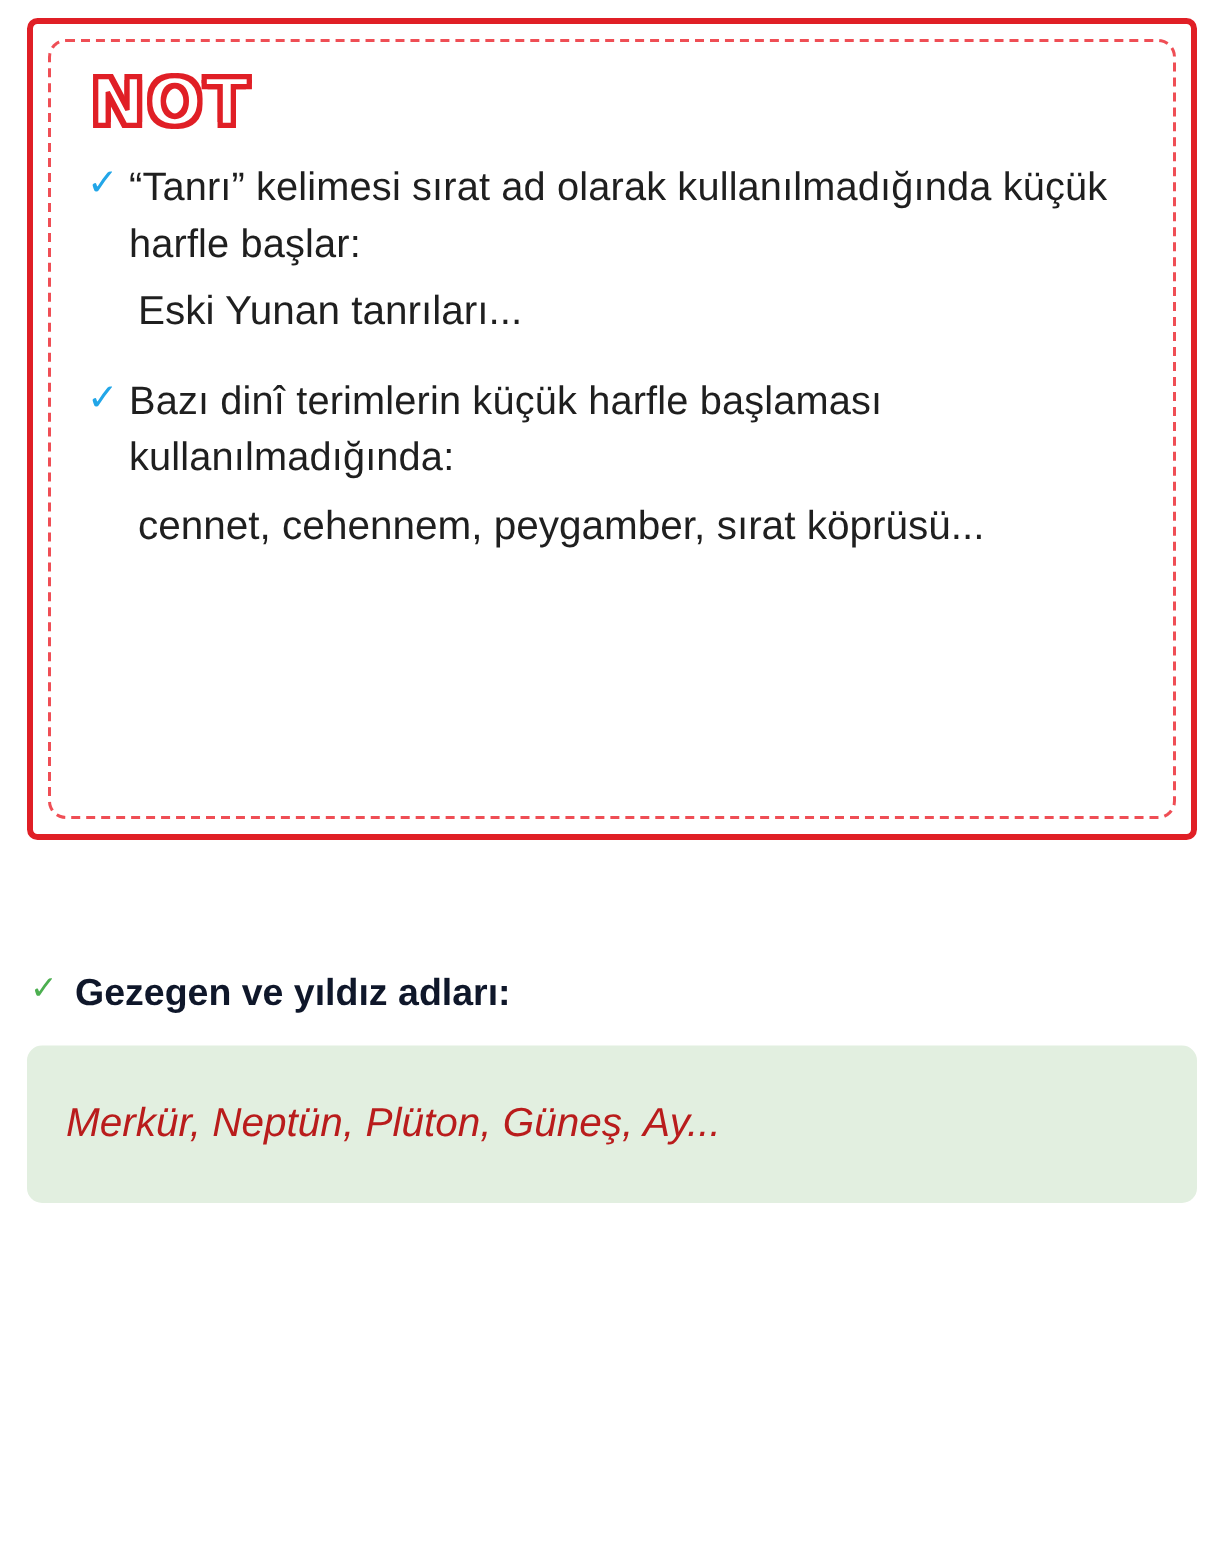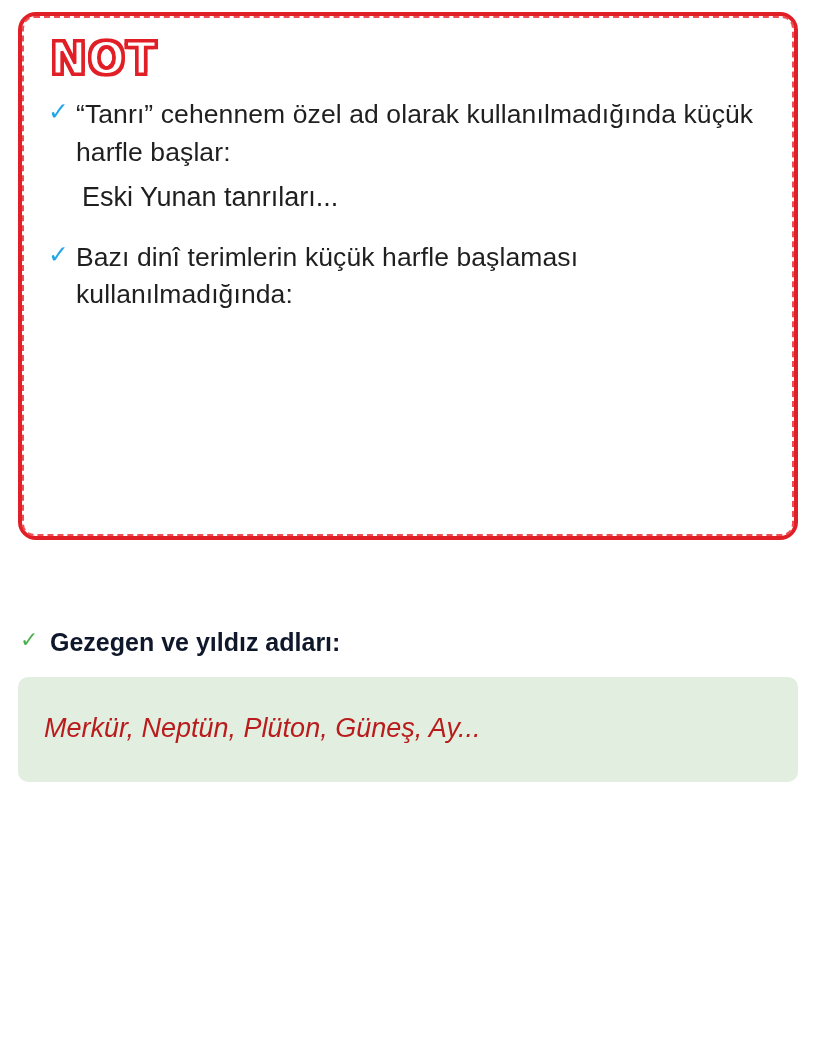--- a/index.html
+++ b/index.html
@@ -20,23 +20,24 @@
     width: 816px;
     height: 1038px;
     box-sizing: border-box;
     padding: 8px 18px 0 18px;
   }
 
   
   .note-box {
     position: relative;
     border: 4px solid #e01f26;
-    border-radius: 18px;
+    border-radius: 7px;
     box-sizing: border-box;
     margin: 4px 0 0 0;
+    padding: 10px;
     background: #ffffff;
   }
   .note-inner {
     border: 2px dashed #ef4e55;
     border-radius: 12px;
     box-sizing: border-box;
     padding: 18px 26px 22px 18px;
     min-height: 520px;
   }
 
@@ -130,28 +131,29 @@
 
 <div class="page">
 
   <div class="note-box">
     <div class="note-inner">
 
       <div class="note-title">NOT</div>
 
       <div class="bullet-row">
         <span class="tick">✓</span>
-        <span class="bullet-text">“Tanrı” cehennem özel ad olarak kullanılmadığında küçük harfle başlar:</span>
+        <span class="bullet-text">“Tanrı” kelimesi sırat ad olarak kullanılmadığında küçük harfle başlar:</span>
       </div>
       <div class="sub-line">Eski Yunan tanrıları...</div>
 
       <div class="bullet-row">
         <span class="tick">✓</span>
         <span class="bullet-text">Bazı dinî terimlerin küçük harfle başlaması kullanılmadığında:</span>
       </div>
+      <div class="sub-line last">cennet, cehennem, peygamber, sırat köprüsü...</div>
 
     </div>
   </div>
 
   <div class="section">
     <div class="section-head">
       <span class="tick green">✓</span>
       <span class="section-title">Gezegen ve yıldız adları:</span>
     </div>
     <div class="example-box">

